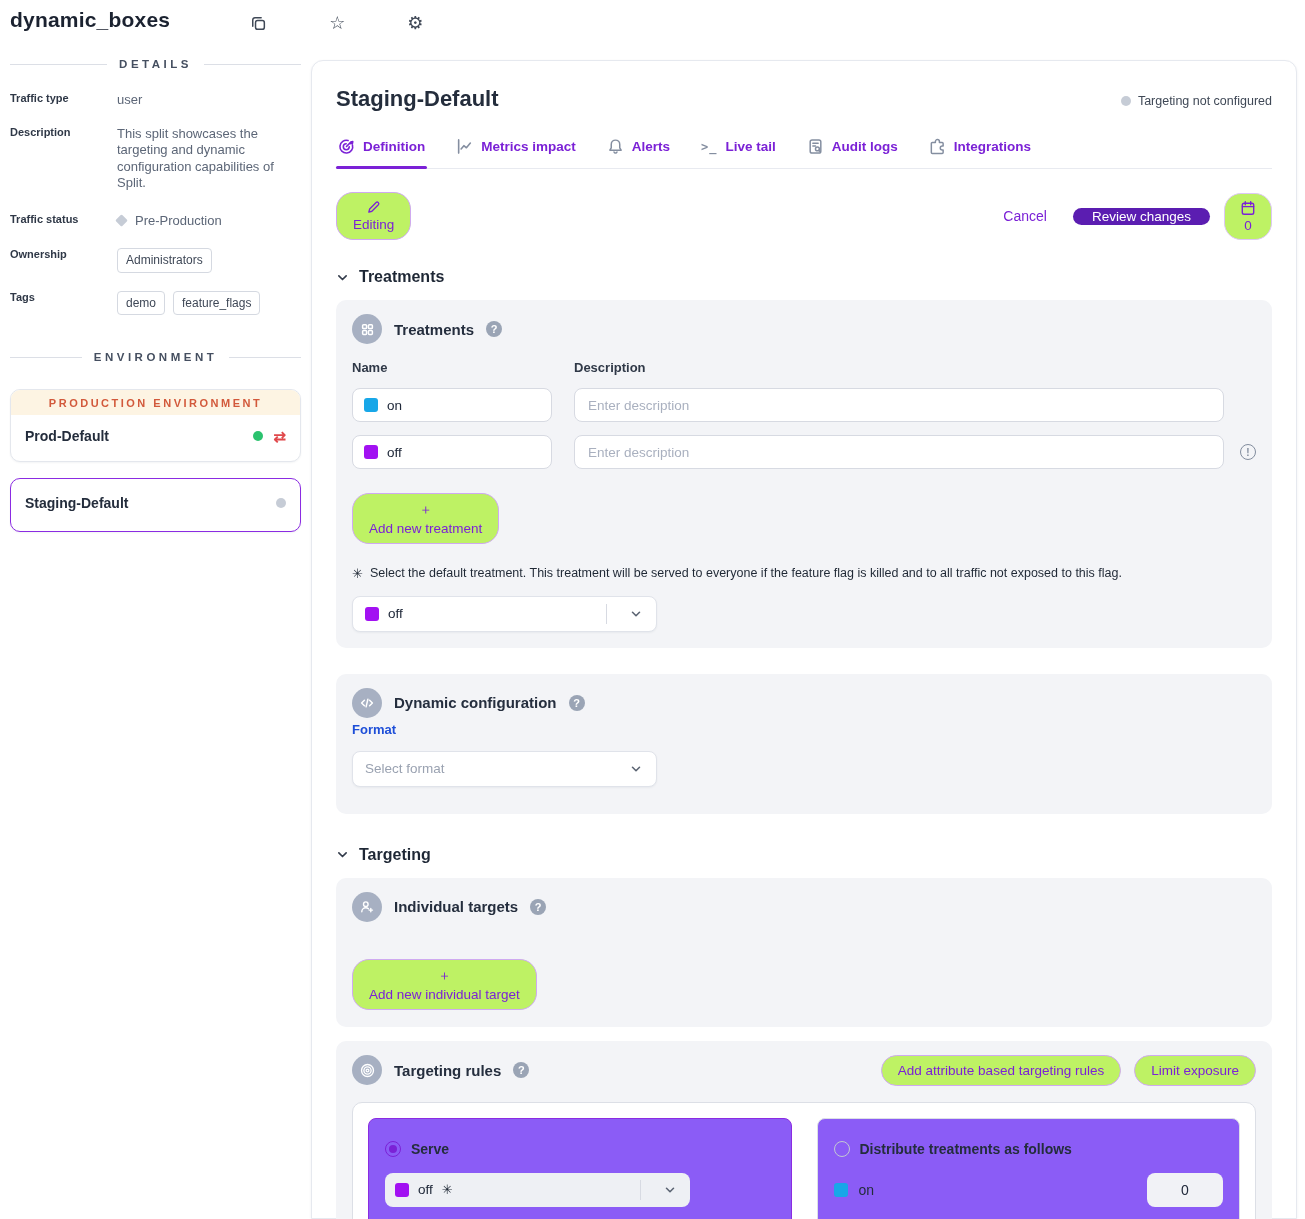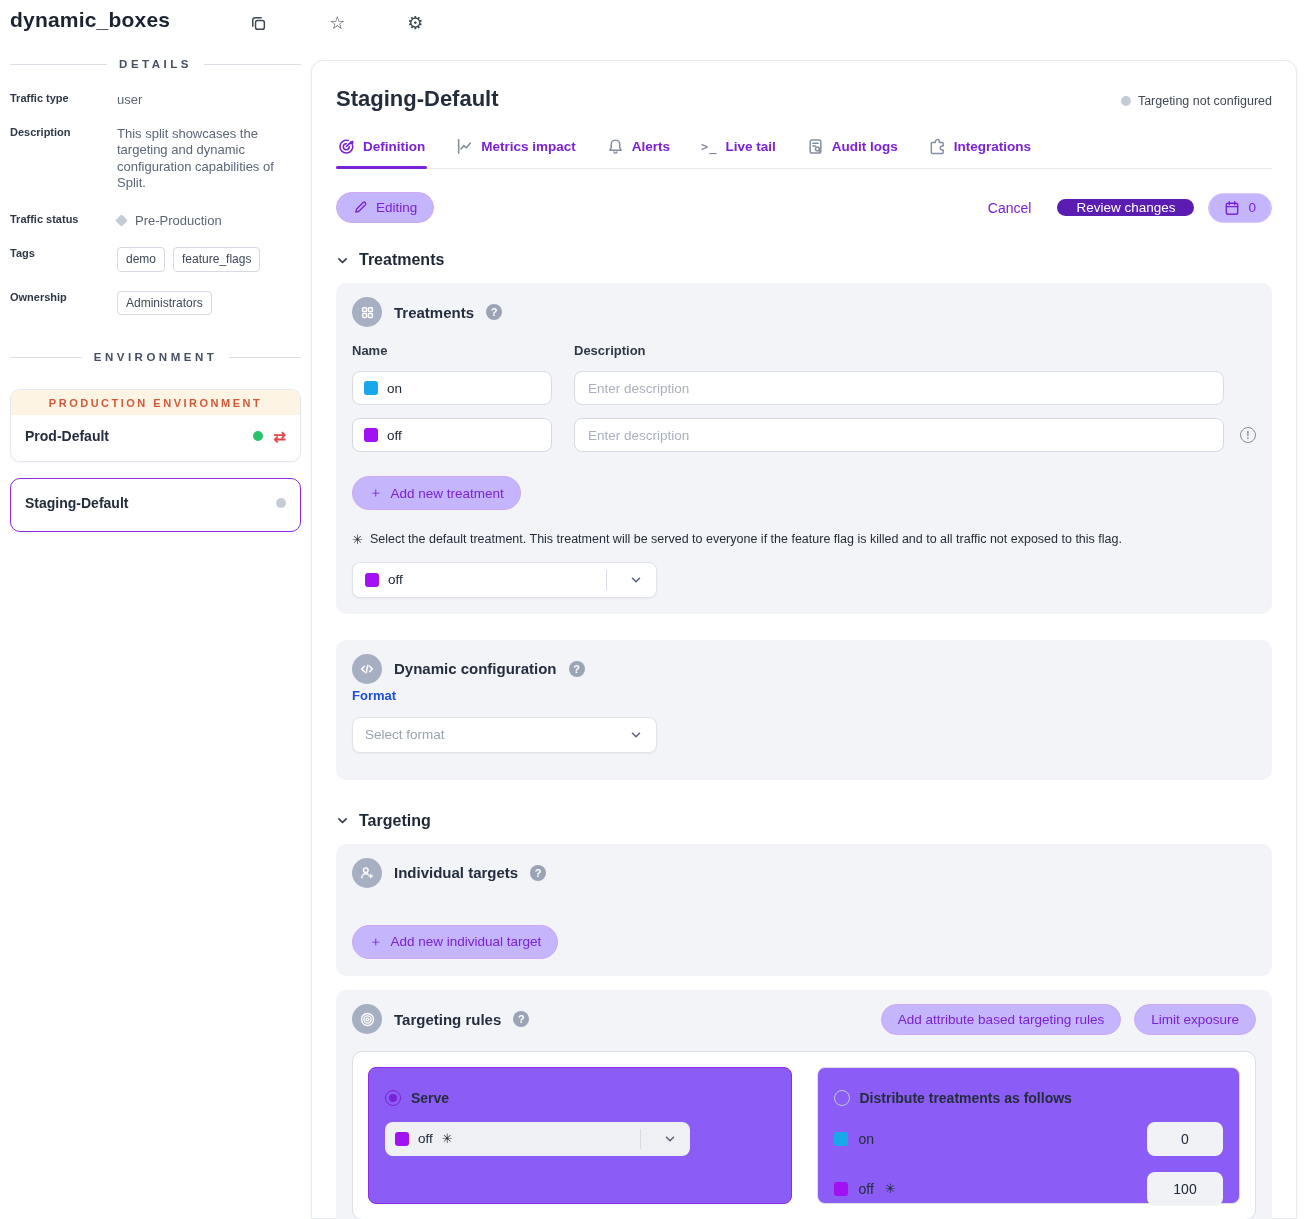--- a/index.html
+++ b/index.html
@@ -49,22 +49,22 @@
 
   .tabs { display:flex; gap:27px; border-bottom:1px solid #e8eaf0; margin-top:18px; }
   .tab { display:flex; align-items:center; gap:8px; padding:8px 2px 13px; font-size:13.5px; font-weight:bold;
     color:#7b21d6; position:relative; cursor:pointer; }
   .tab .t-ic { color:#848ea0; display:flex; }
   .tab.active .t-ic { color:#7b21d6; }
   .tab.active::after { content:""; position:absolute; left:0; right:0; bottom:-1px; height:3px; background:#7b21d6; border-radius:2px; }
   .livetail-glyph { font-family:"DejaVu Sans Mono", monospace; font-size:12px; font-weight:bold; letter-spacing:1px; }
 
   .toolbar { display:flex; align-items:center; margin-top:23px; }
-  .pill { display:inline-flex; align-items:center; gap:8px; border:1px solid #cfaaf0; border-radius:17px;
-    background:#c4b5fd; color:#7b21d6; font-size:13.5px; font-weight:500; padding:7px 16px; cursor:pointer; }
+  .pill { display:inline-flex; align-items:center; gap:2px; border:1px solid #cfaaf0; border-radius:17px;
+    background:#bef264; color:#7b21d6; font-size:13.5px; font-weight:500; padding:7px 16px; cursor:pointer;flex-direction:column; }
   .cancel-link { color:#7b21d6; font-size:14px; font-weight:500; margin-right:26px; cursor:pointer; }
   .review-btn { background:#5b1db1; color:#fff; border:none; border-radius:17px; padding:1px 19px; font-size:13.5px; font-weight:500; cursor:pointer; font-family:inherit; }
   .sched-btn { margin-left:14px; border-color:#ddc7f5; padding:6px 15px; }
 
   .section-head { display:flex; align-items:center; gap:10px; margin-top:28px; font-size:16px; font-weight:bold; color:#1e2735; }
   .panel { background:#f3f4f7; border-radius:10px; margin-top:14px; padding:14px 16px 16px; }
   .panel-head { display:flex; align-items:center; gap:12px; }
   .icon-circle { width:30px; height:30px; flex:none; border-radius:50%; background:#a7b0c2; color:#fff; display:flex; align-items:center; justify-content:center; }
   .panel-title { font-size:15px; font-weight:bold; color:#252e3e; }
   .help-ic { width:16px; height:16px; border-radius:50%; background:#9aa4b5; color:#fff; font-size:11px; font-weight:bold;
@@ -147,32 +147,32 @@
     <div class="detail-value">This split showcases the targeting and dynamic configuration capabilities of Split.</div>
   </div>
 
   <div class="detail-row" style="margin-top:21px;">
     <div class="detail-label">Traffic status</div>
     <div class="detail-value">
       <span class="diamond"></span><span>Pre-Production</span>
     </div>
   </div>
 
+  <div class="detail-row" style="margin-top:19px;">
+    <div class="detail-label">Ownership</div>
+    <div class="detail-value chips">
+      <span class="chip-tag">Administrators</span>
+    </div>
+  </div>
+
   <div class="detail-row" style="margin-top:18px;">
     <div class="detail-label">Tags</div>
     <div class="detail-value chips">
       <span class="chip-tag">demo</span>
       <span class="chip-tag">feature_flags</span>
-    </div>
-  </div>
-
-  <div class="detail-row" style="margin-top:19px;">
-    <div class="detail-label">Ownership</div>
-    <div class="detail-value chips">
-      <span class="chip-tag">Administrators</span>
     </div>
   </div>
 
   <div class="env-wrap">
     <div class="divider-heading" style="margin:0;">ENVIRONMENT</div>
 
     <div class="env-card">
       <div class="env-card-header">PRODUCTION ENVIRONMENT</div>
       <div class="env-row">
         <span class="env-name">Prod-Default</span>

